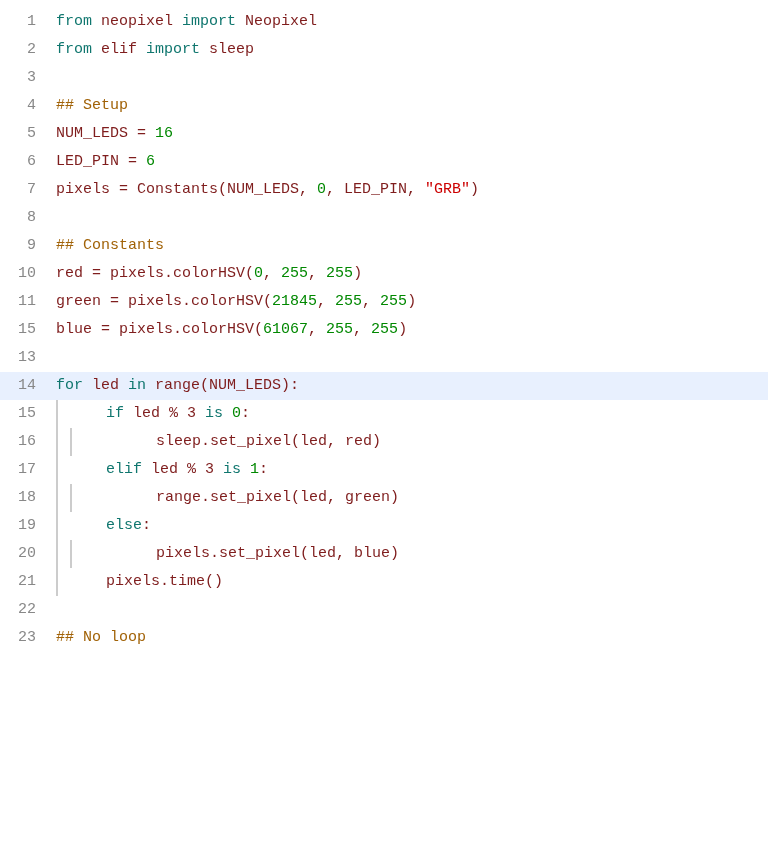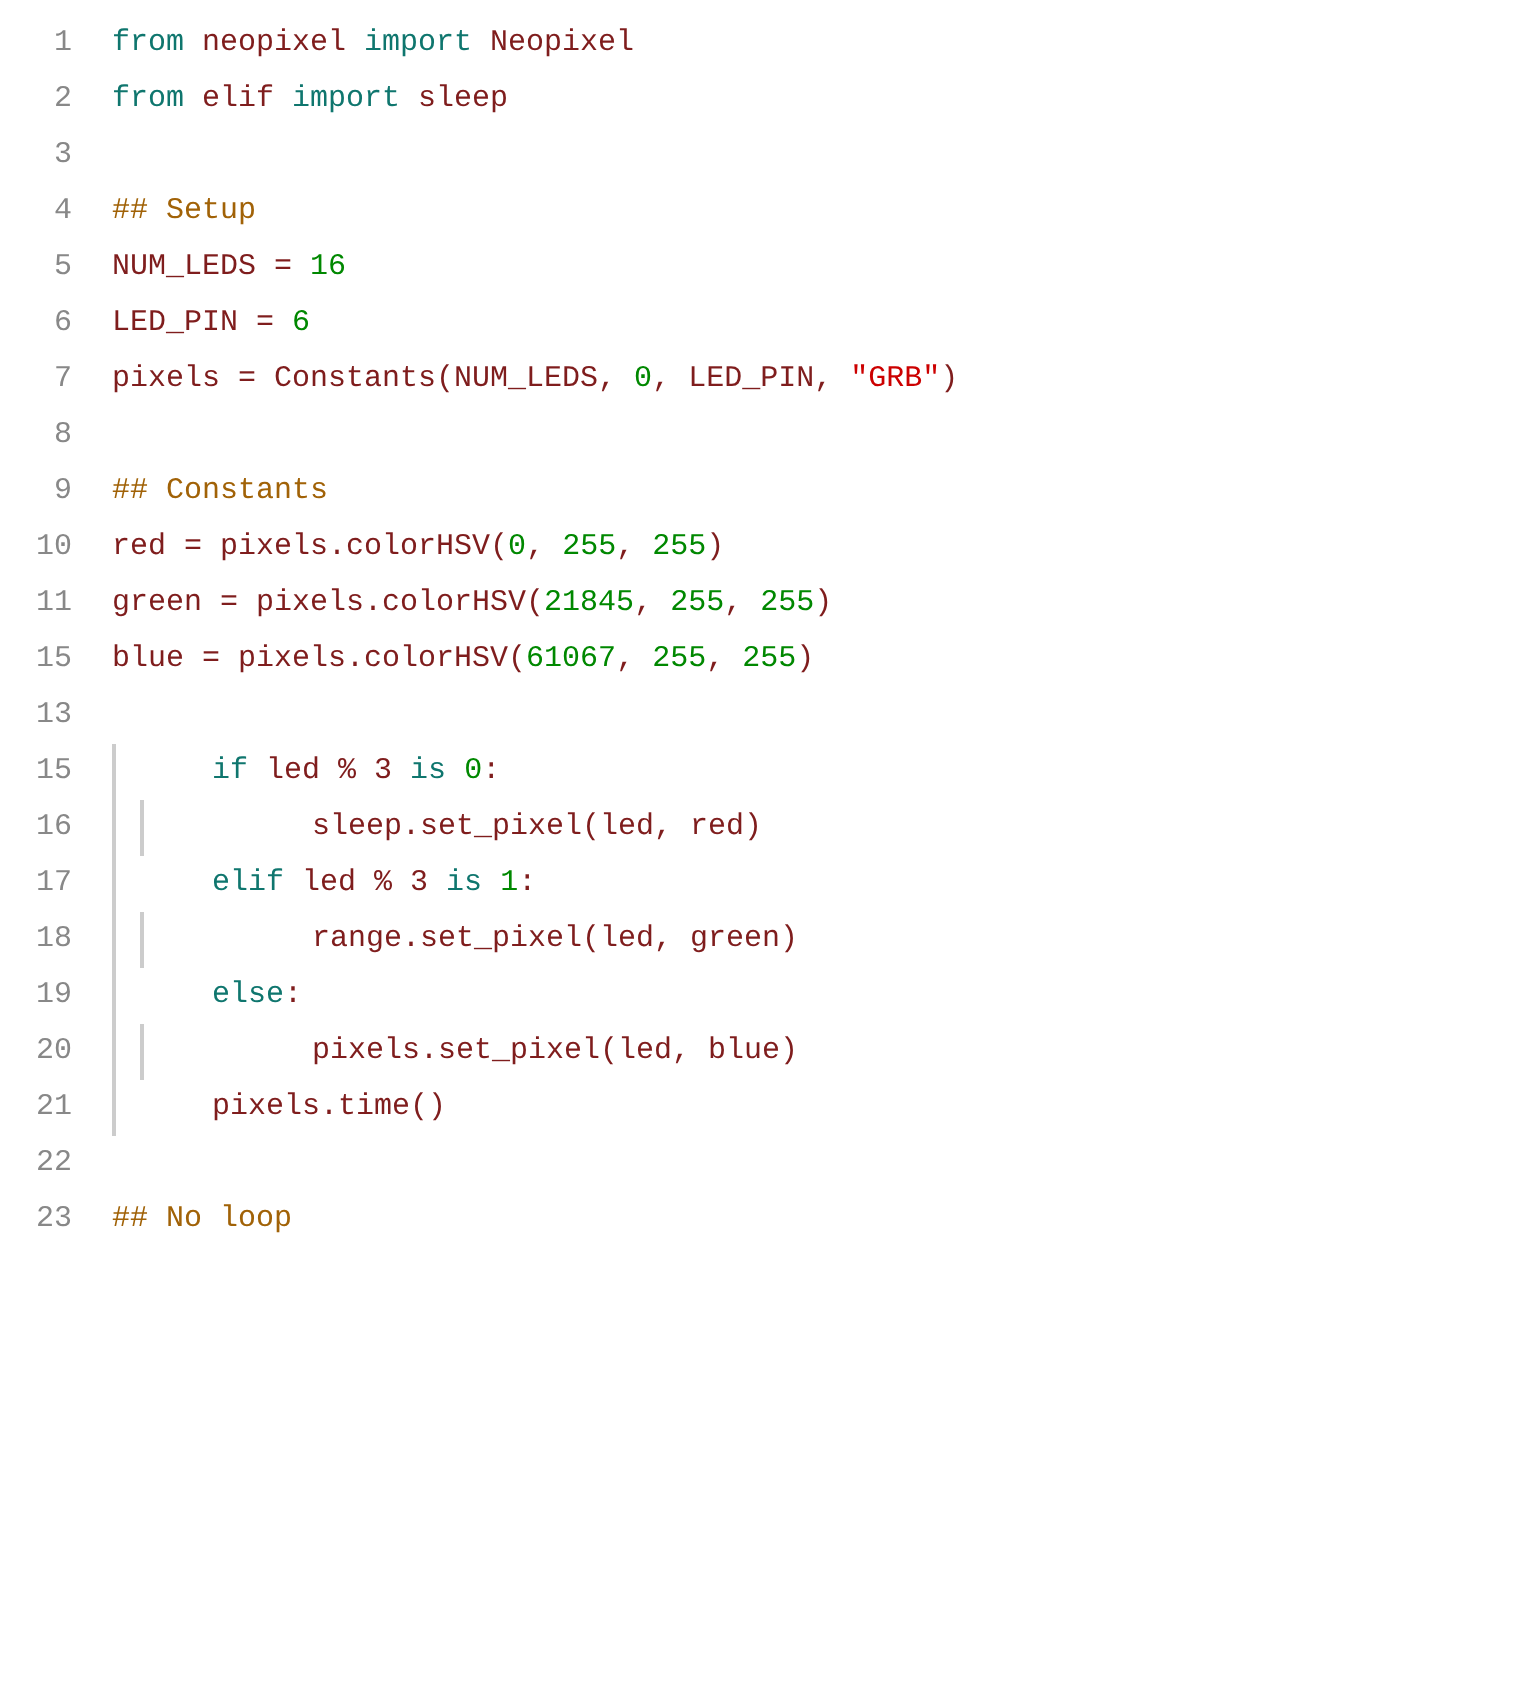--- a/index.html
+++ b/index.html
@@ -108,20 +108,24 @@
       <div class="line-content"><span class="plain">green = pixels.colorHSV(</span><span class="num-green">21845</span><span class="plain">, </span><span class="num-green">255</span><span class="plain">, </span><span class="num-green">255</span><span class="plain">)</span></div>
     </div>
     <div class="code-line">
       <div class="line-number">15</div>
       <div class="line-content"><span class="plain">blue = pixels.colorHSV(</span><span class="num-green">61067</span><span class="plain">, </span><span class="num-green">255</span><span class="plain">, </span><span class="num-green">255</span><span class="plain">)</span></div>
     </div>
     <div class="code-line">
       <div class="line-number">13</div>
       <div class="line-content"></div>
     </div>
+    <div class="code-line line-highlight">
+      <div class="line-number">14</div>
+      <div class="line-content"><span class="kw-blue">for</span><span class="plain"> led </span><span class="kw-blue">in</span><span class="plain"> </span><span class="plain">range</span><span class="plain">(NUM_LEDS):</span></div>
+    </div>
     <div class="code-line">
       <div class="line-number">15</div>
       <div class="line-content"><span style="display: inline-block; width: 14px; border-left: 2px solid rgb(204, 204, 204); margin-right: 0px;">&nbsp;</span><span class="plain">    </span><span class="kw-blue">if</span><span class="plain"> led % 3 </span><span class="kw-blue">is</span><span class="plain"> </span><span class="num-green">0</span><span class="plain">:</span></div>
     </div>
     <div class="code-line">
       <div class="line-number">16</div>
       <div class="line-content"><span style="display: inline-block; width: 14px; border-left: 2px solid rgb(204, 204, 204); margin-right: 0px;">&nbsp;</span><span style="display: inline-block; width: 14px; border-left: 2px solid rgb(204, 204, 204); margin-right: 0px;">&nbsp;</span><span class="plain">        sleep.set_pixel(led, red)</span></div>
     </div>
     <div class="code-line">
       <div class="line-number">17</div>

